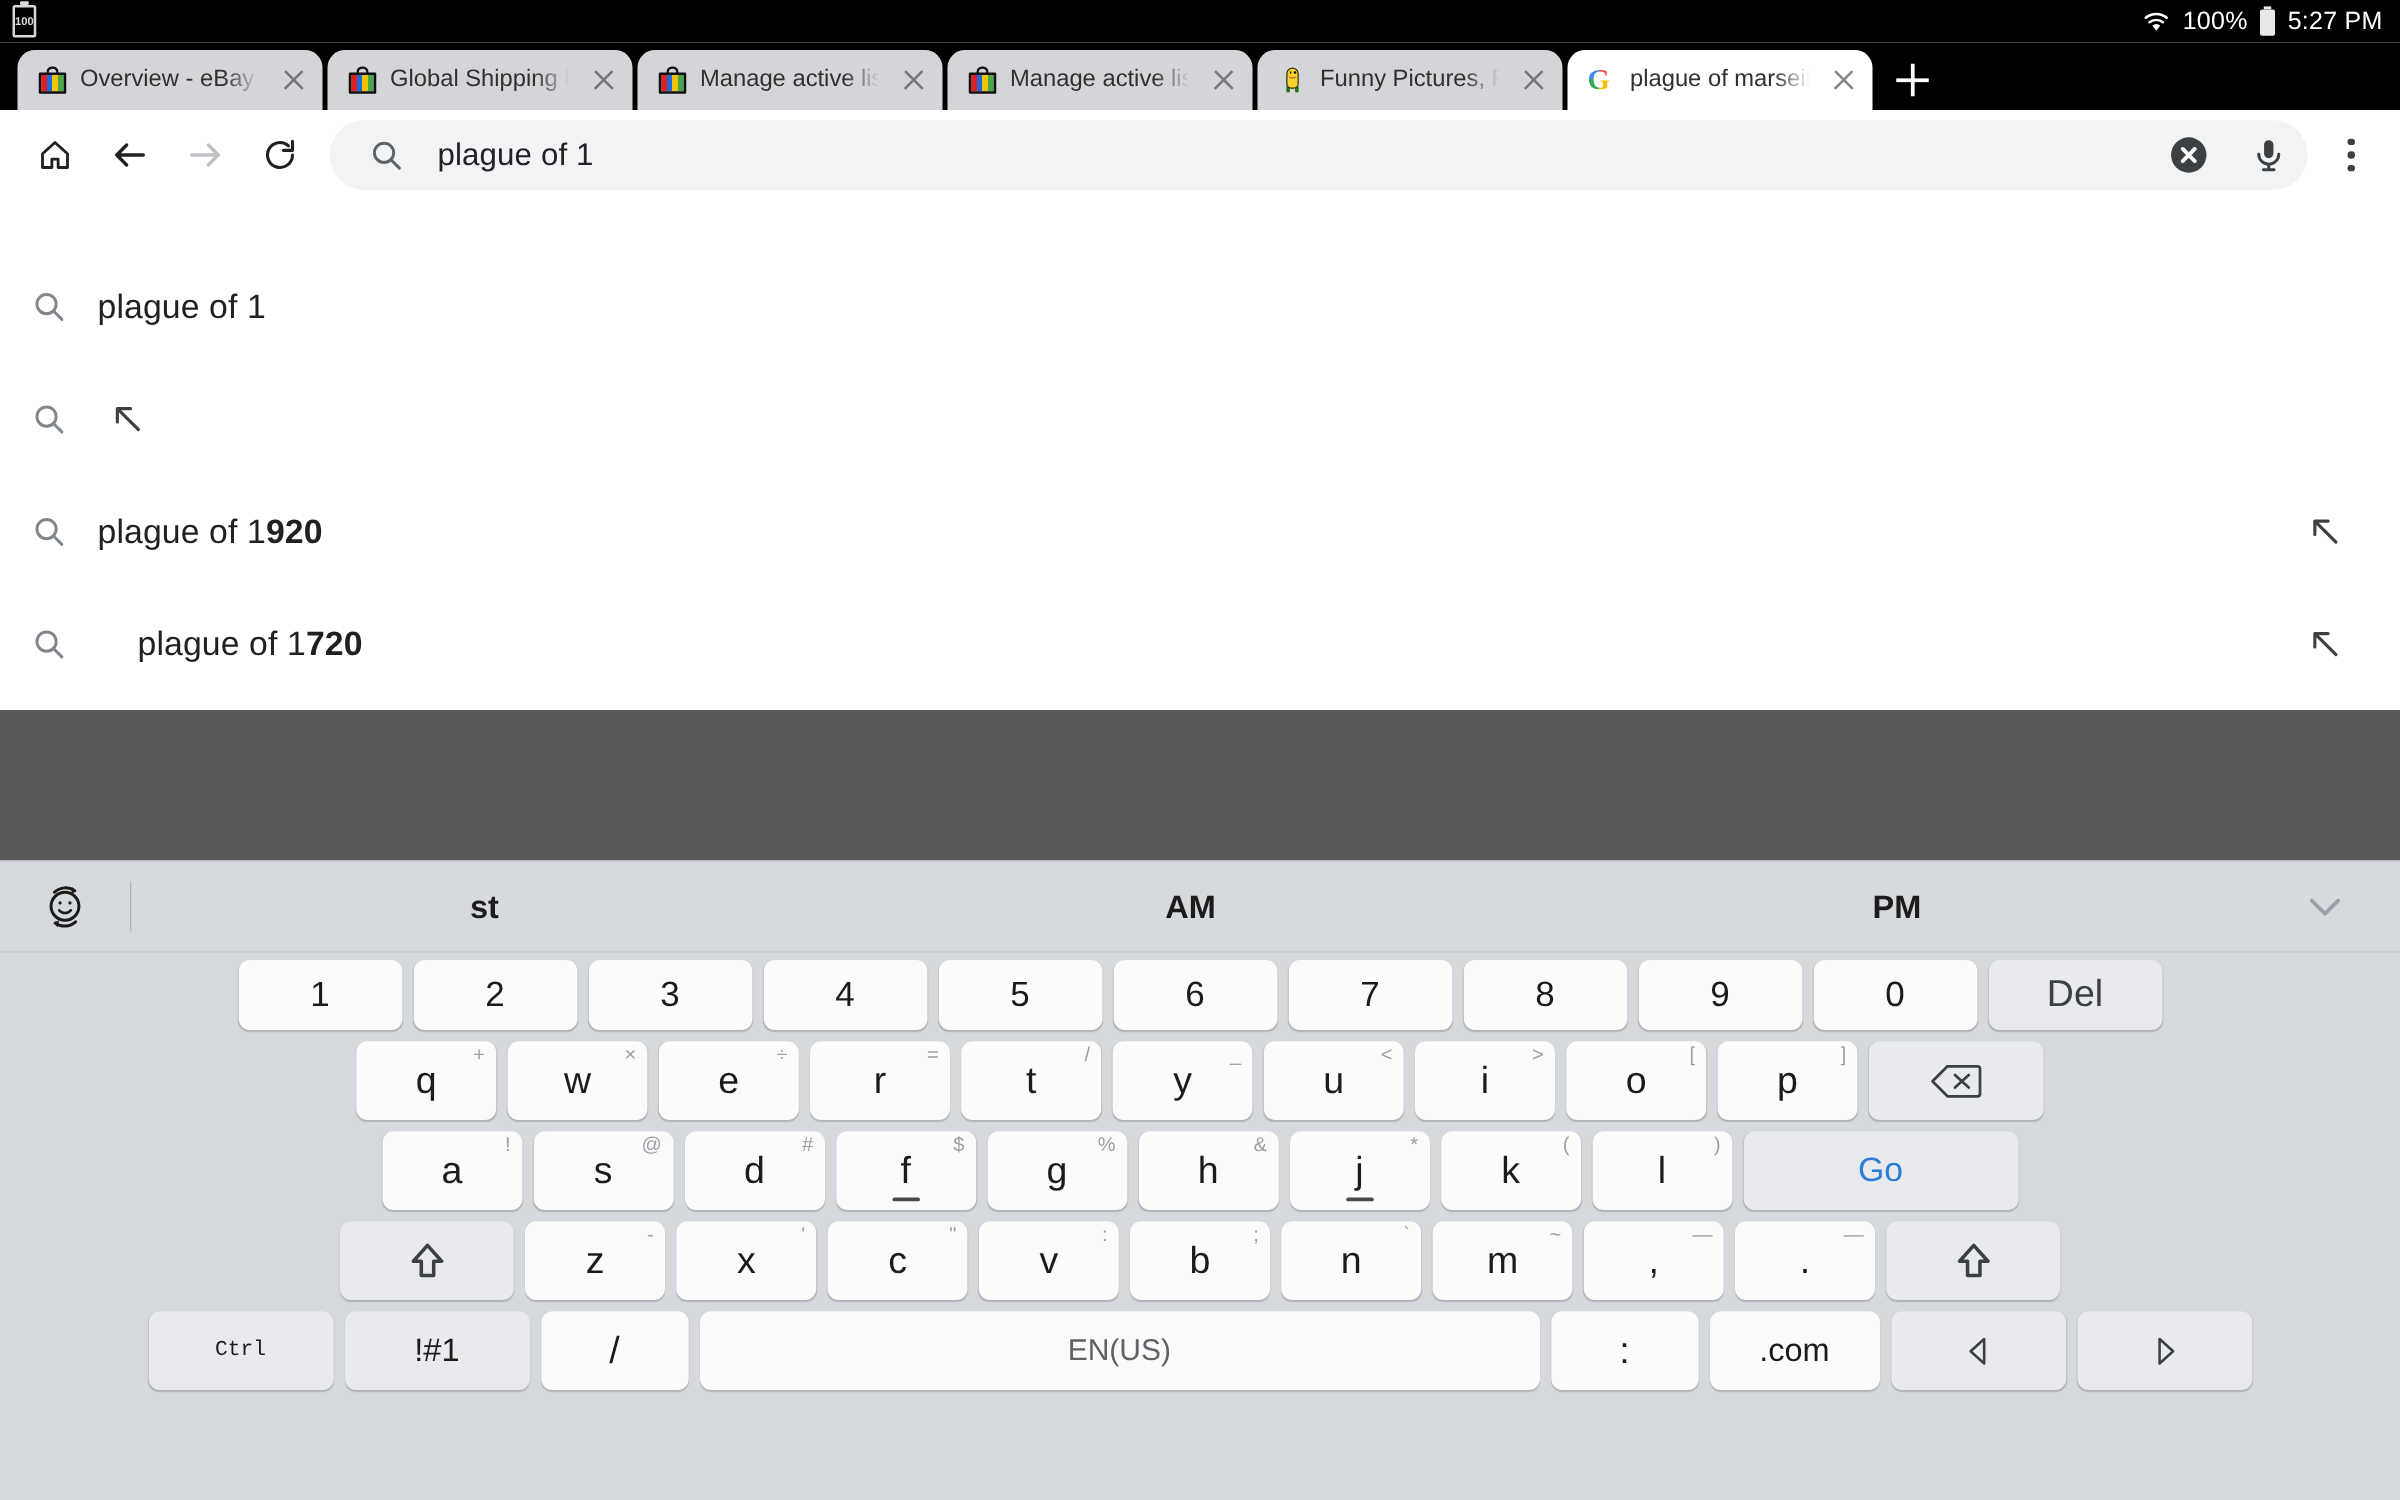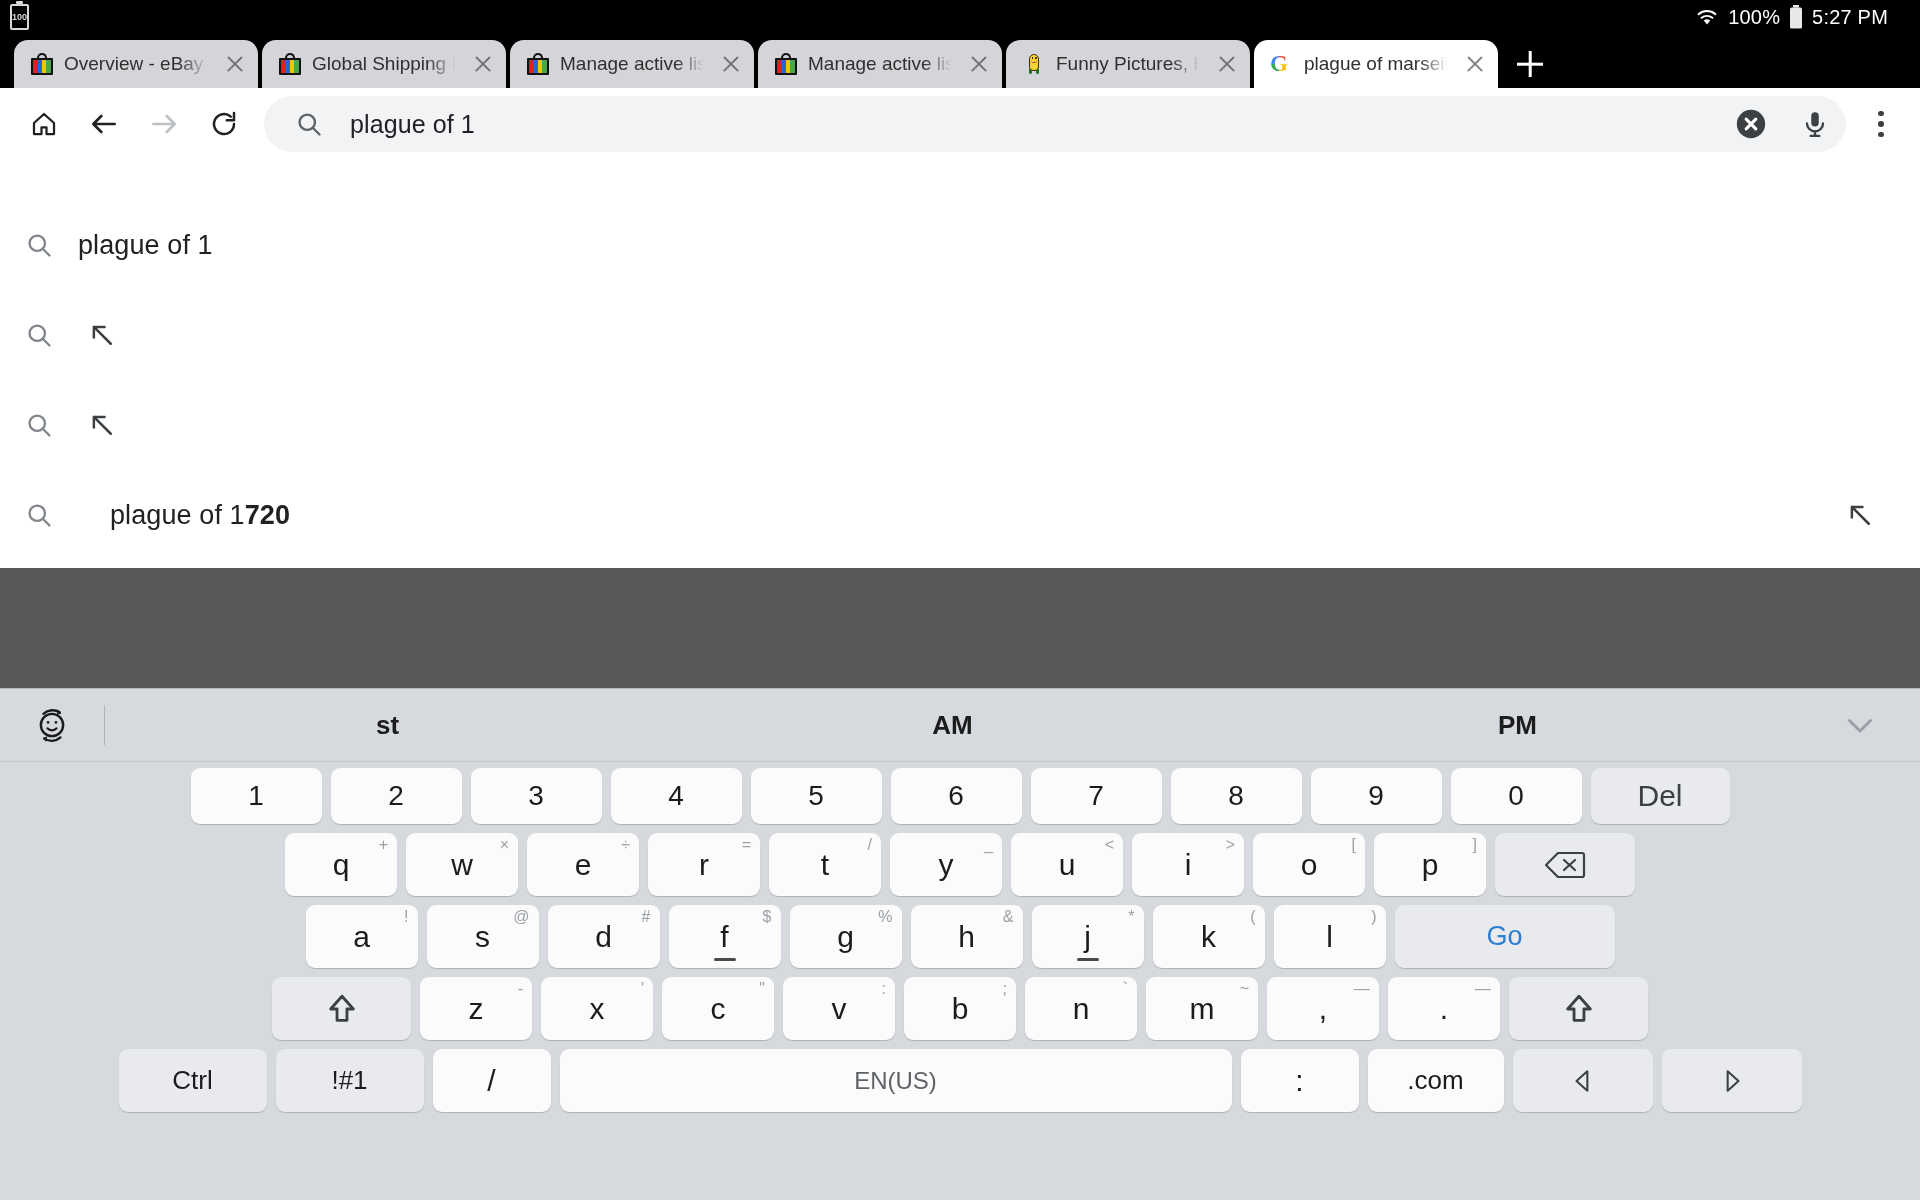--- a/index.html
+++ b/index.html
@@ -7,21 +7,21 @@
     width: 1920px; height: 1200px;
     background: #ffffff;
     font-family: "Liberation Sans", sans-serif;
     overflow: hidden;
   }
 
   
   .statusbar {
     height: 34px; background: #000; color: #fff;
     display: flex; align-items: center; justify-content: space-between;
-    padding: 0 32px 0 10px;
+    padding: 0 14px 0 10px;
   }
   .sb-left { display: flex; align-items: center; }
   .sb-right { display: flex; align-items: center; gap: 9px; font-size: 20px; letter-spacing: .2px; }
   .battery-small {
     width: 19px; height: 26px; border: 2px solid #d8d8d8; border-radius: 2px;
     position: relative; display: flex; align-items: center; justify-content: center;
     font-size: 9px; color: #d8d8d8; font-weight: bold;
   }
   .battery-small::before {
     content: ""; position: absolute; top: -5px; left: 4px;
@@ -173,21 +173,21 @@
   .key.go { color: #2a7fd4; font-size: 27px; }
   .row-num .key { width: 131px; height: 56px; font-size: 28px; }
   .row-num .key.del { width: 139px; font-size: 30px; color: #3c4043; }
   .row-q .key { width: 112px; }
   .row-q .key.bksp { width: 140px; }
   .row-a .key { width: 112px; }
   .row-a .key.go { width: 220px; }
   .row-z .key { width: 112px; }
   .row-z .key.shift { width: 139px; }
   .row-b .key { height: 63px; }
-  .k-ctrl  { width: 148px; font-size: 26px; }
+  .k-ctrl  { width: 148px; font-size: 17px; font-family: Liberation Mono, monospace; }
   .k-sym   { width: 148px; font-size: 26px; }
   .k-slash { width: 118px; }
   .k-space { width: 672px; font-size: 24px; color: #5f6368; }
   .k-colon { width: 118px; }
   .k-dotcom{ width: 136px; font-size: 26px; }
   .k-arrow { width: 140px; }
 </style>
 </head>
 <body>
 
@@ -344,20 +344,21 @@
     </span>
   </div>
 
   <div class="suggest-row" style="margin-top:16px;">
     <span class="sg-icon">
       <svg width="28" height="28" viewBox="0 0 24 24">
         <circle cx="10.5" cy="10.5" r="6.6" fill="none" stroke="#80868b" stroke-width="2"></circle>
         <path d="M15.4 15.4L21 21" stroke="#80868b" stroke-width="2" stroke-linecap="round"></path>
       </svg>
     </span>
+    <span class="sg-text"><span>plague of 1</span><b>920</b></span>
     <span class="sg-arrow">
       <svg width="30" height="30" viewBox="0 0 24 24">
         <path d="M19 19L5.5 5.5M5.5 14V5.5H14" fill="none" stroke="#3c4043" stroke-width="2" stroke-linecap="round" stroke-linejoin="round"></path>
       </svg>
     </span>
   </div>
 
   <div class="suggest-row" style="margin-top:16px;gap:32px;">
     <span class="sg-icon">
       <svg width="28" height="28" viewBox="0 0 24 24">

